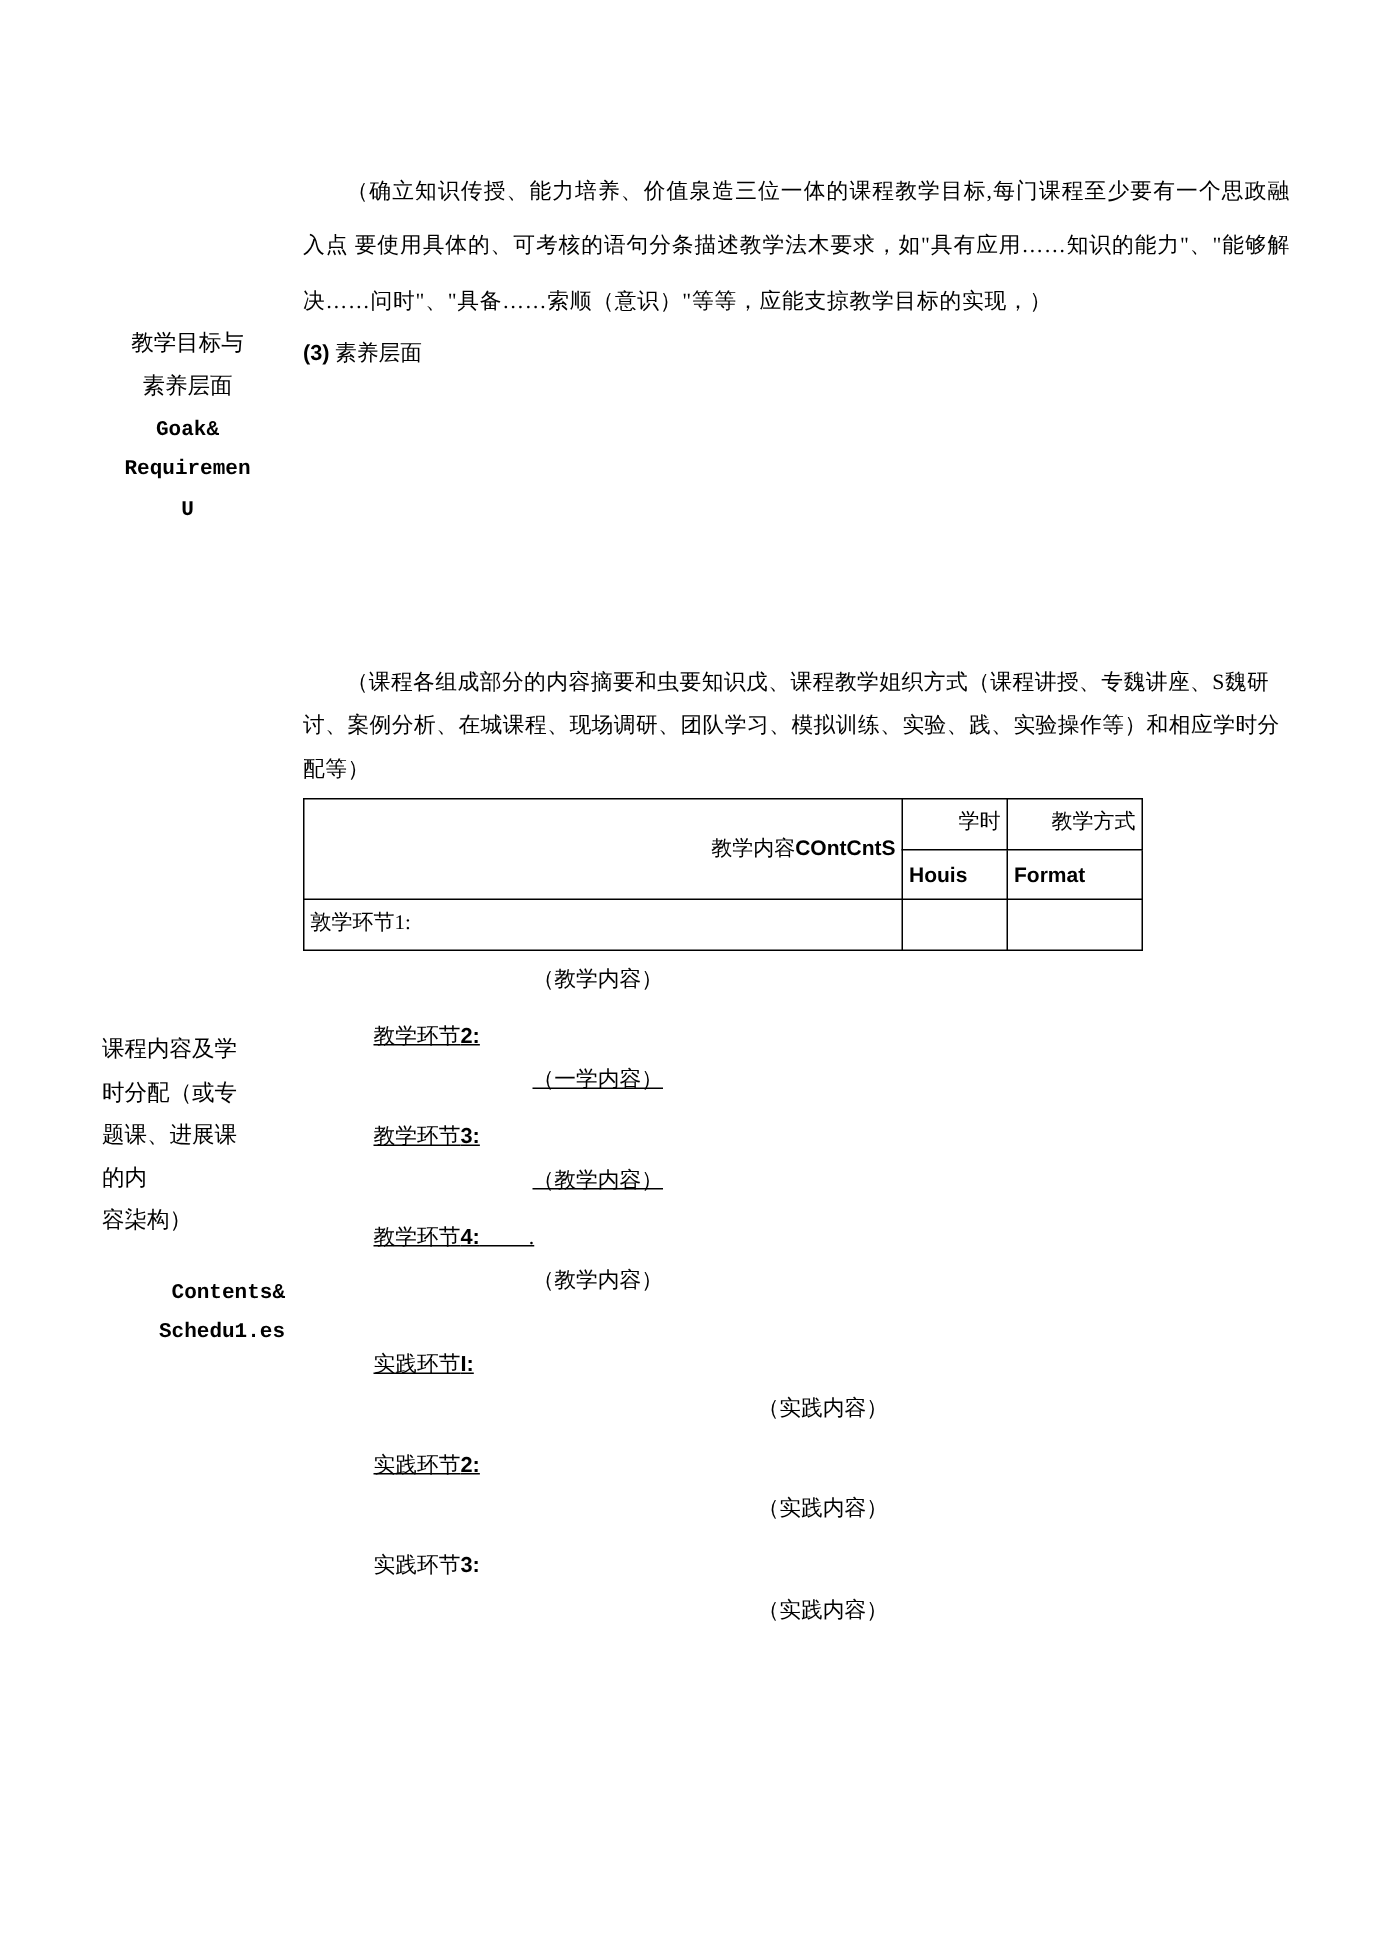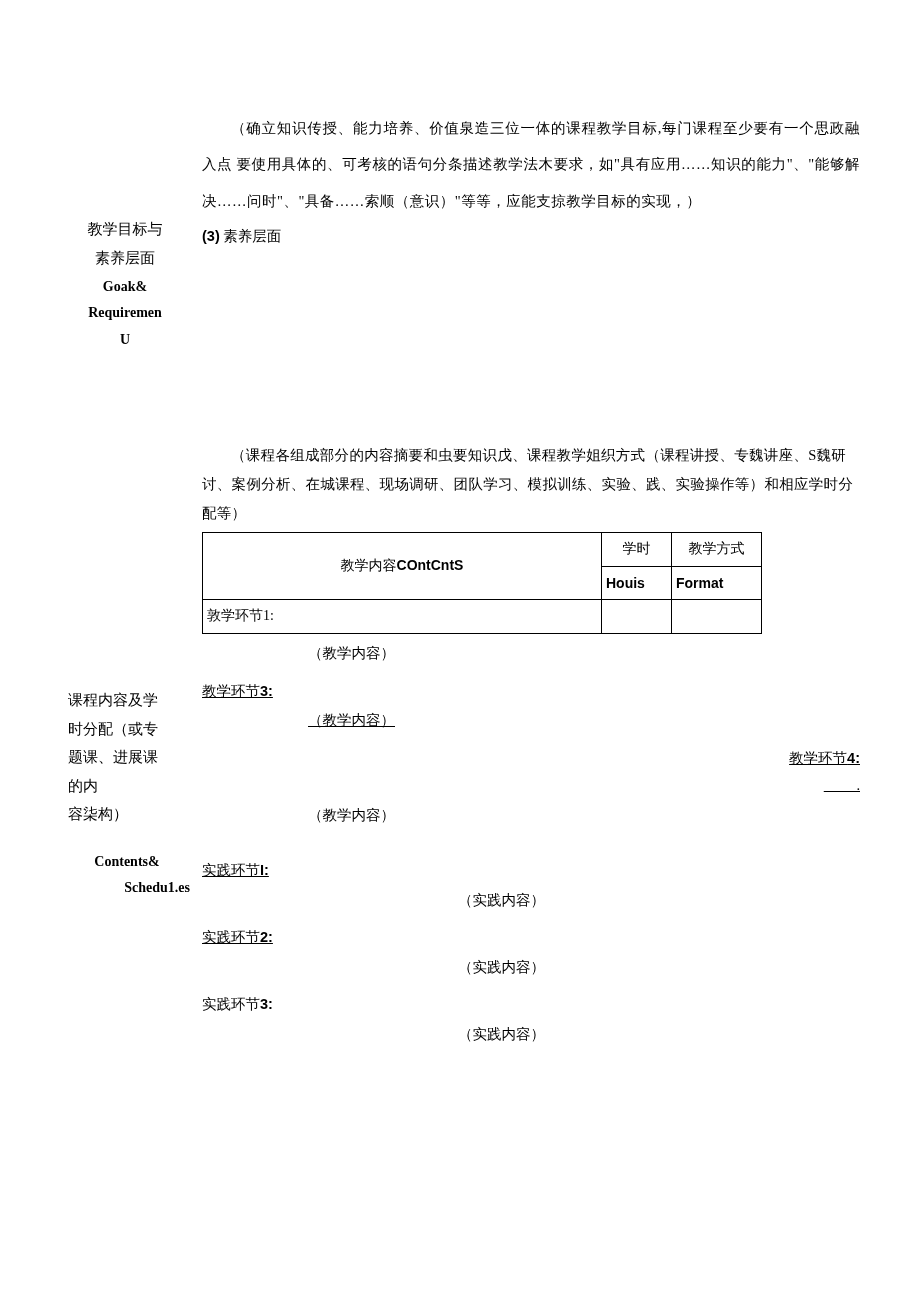--- a/index.html
+++ b/index.html
@@ -21,21 +21,21 @@
     margin-bottom: 90px;
   }
   .row:last-child { margin-bottom: 40px; }
   .label-col {
     width: 130px;
     flex-shrink: 0;
     text-align: center;
     font-size: 15px;
   }
   .label-col .en {
-    font-family: Liberation Serif, serif;
+    font-family: Liberation Mono, monospace;
     font-weight: bold;
     font-size: 14px;
     line-height: 1.6;
     margin-top: 4px;
   }
   .content-col {
     flex: 1;
     padding-left: 12px;
   }
   .justify {
@@ -64,31 +64,31 @@
     border-collapse: collapse;
     width: 560px;
     table-layout: fixed;
   }
   .ctbl td, .ctbl th {
     border: 1px solid #000;
     padding: 3px 4px;
     font-size: 14px;
     vertical-align: middle;
   }
-  .ctbl .h1 { text-align: center; }
+  .ctbl .h1 { text-align: right; }
   .ctbl .h2 { text-align: left; font-family: Arial, sans-serif; font-weight: bold; }
   .ctbl .col-hours { width: 70px; }
   .ctbl .col-fmt { width: 90px; }
   .seg {
     margin-top: 4px;
+    margin-left: 47px;
   }
   .seg-line {
     display: flex;
-    align-items: flex-end;
-    flex-direction: column;
+    align-items: center;
   }
   .seg .ttl { text-decoration: underline; }
   .seg .ttl-nou { text-decoration: none; }
   .seg .ttl b, .seg .ttl-nou b { font-family: Arial, sans-serif; font-weight: bold; }
   .seg .note {
     margin-left: 106px;
     padding: 2px 0 6px 0;
   }
   .seg .note-u { text-decoration: underline; }
   .seg .note-ctr {
@@ -126,21 +126,21 @@
   <div class="row">
     <div class="label-col label-block-2">
       <div style="text-align:left; padding-left:8px;">
         <div>课程内容及学</div>
         <div>时分配（或专</div>
         <div>题课、进展课</div>
         <div>的内</div>
         <div>容柒构）</div>
       </div>
       <div class="spacer1"></div>
-      <div class="en" style="text-align:center; padding-left:4px;">Contents&amp;</div>
+      <div class="en" style="text-align:right; padding-left:4px;">Contents&amp;</div>
       <div class="en" style="text-align:right; padding-left:4px;">Schedu1.es</div>
     </div>
     <div class="content-col">
       <div class="desc2">（课程各组成部分的内容摘要和虫要知识戊、课程教学姐织方式（课程讲授、专魏讲座、S魏研讨、案例分析、在城课程、现场调研、团队学习、模拟训练、实验、践、实验操作等）和相应学时分配等）</div>
 
       <table class="ctbl">
         <colgroup>
           <col>
           <col class="col-hours">
           <col class="col-fmt">
@@ -162,20 +162,24 @@
           <td></td>
           <td></td>
         </tr>
       </tbody>
         </table>
 
       <div class="seg">
         <div class="note">（教学内容）</div>
       </div>
       <div class="seg">
+        <span class="ttl"><span>教学环节</span><b>2:</b></span>
+        <div class="note note-u">（一学内容）</div>
+      </div>
+      <div class="seg">
         <span class="ttl"><span>教学环节</span><b>3:</b></span>
         <div class="note note-u">（教学内容）</div>
       </div>
       <div class="seg">
         <div class="seg-line">
           <span class="ttl"><span>教学环节</span><b>4:</b></span>
           <span style="white-space:pre; text-decoration:underline;">         .</span>
         </div>
         <div class="note">（教学内容）</div>
       </div>

